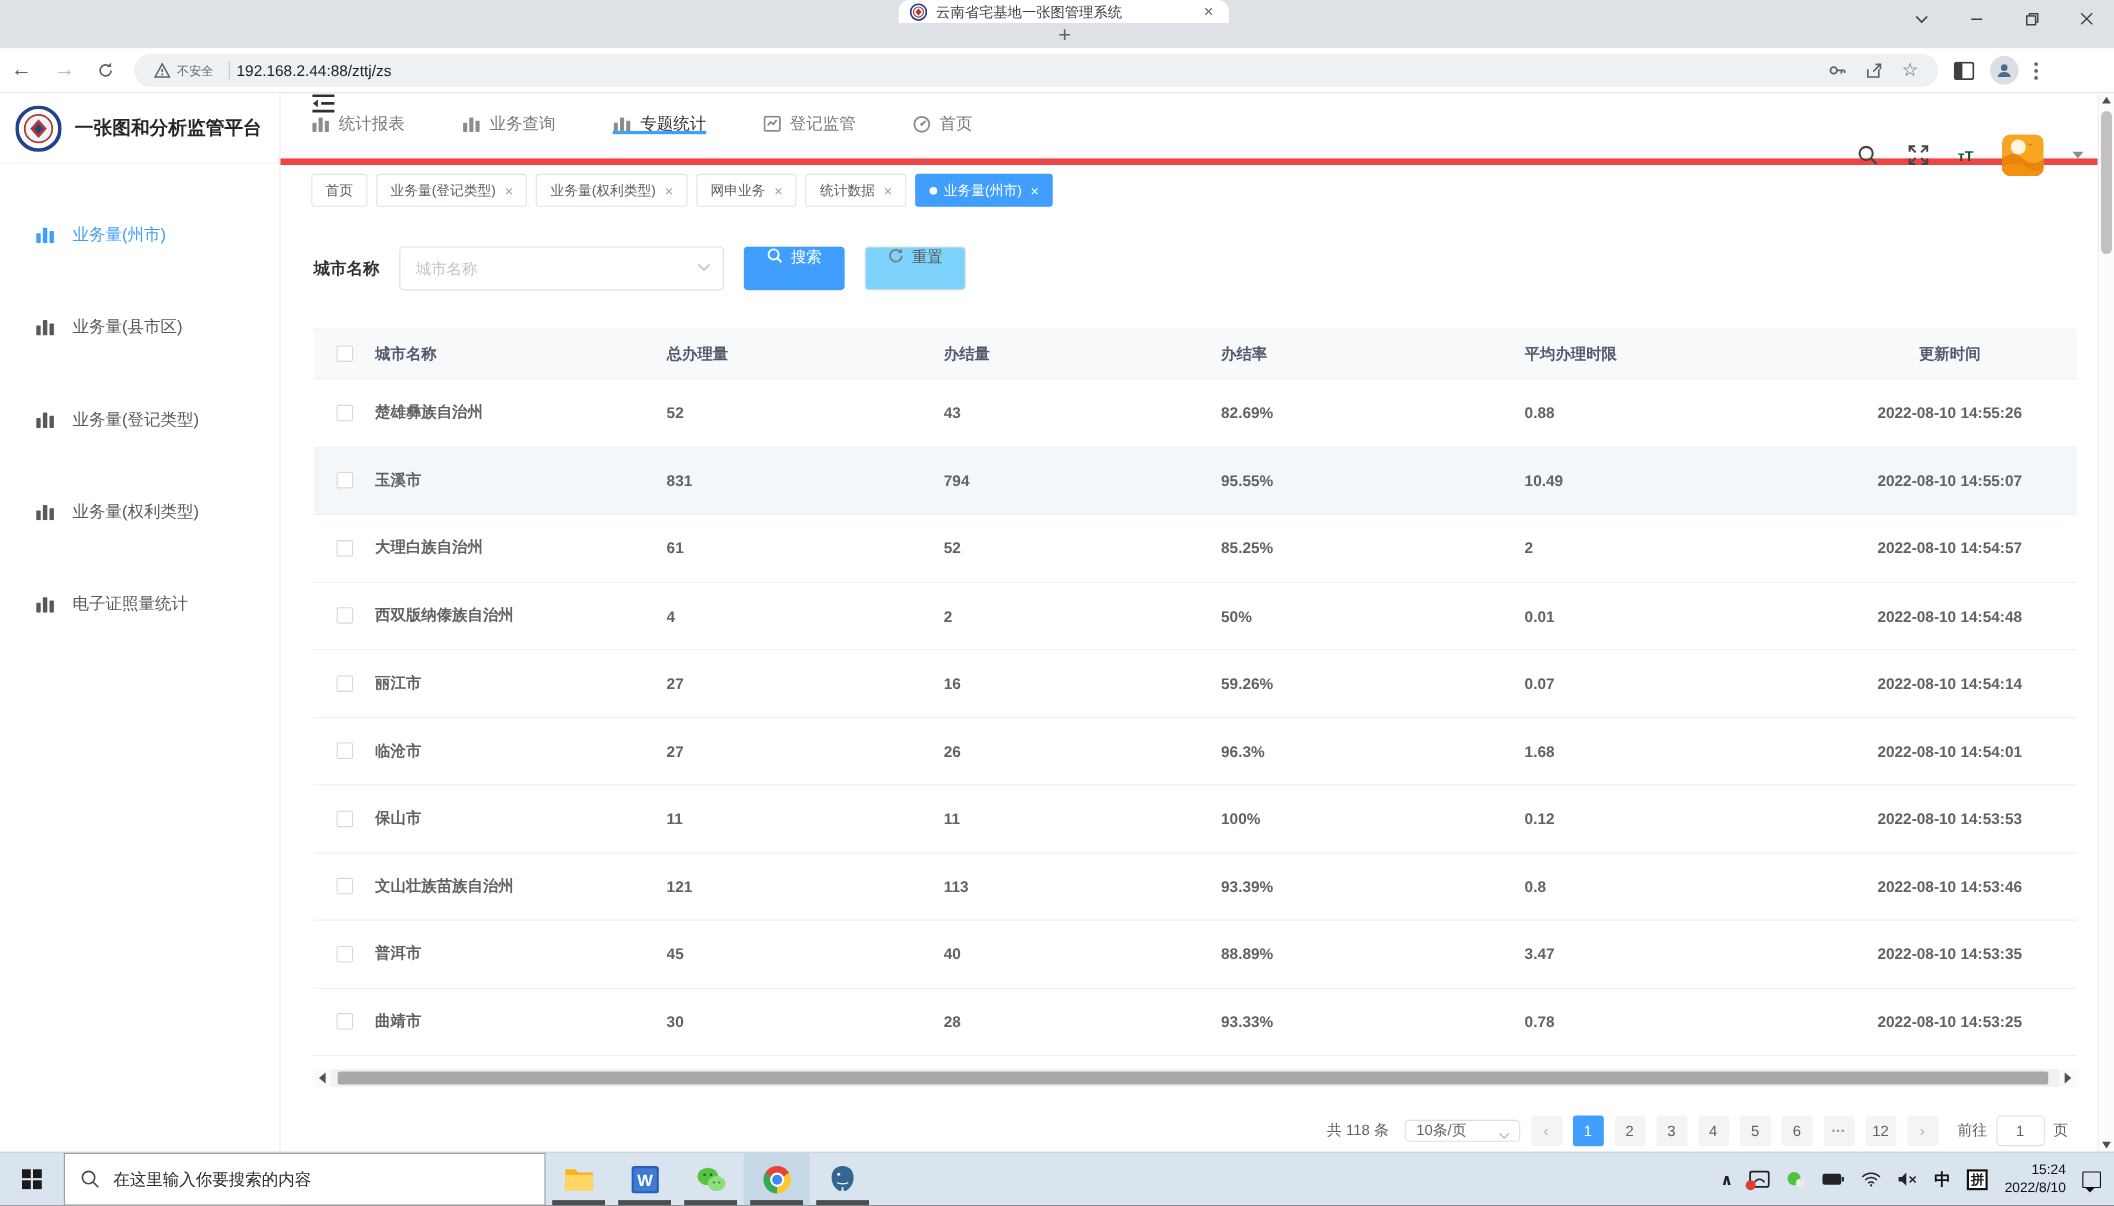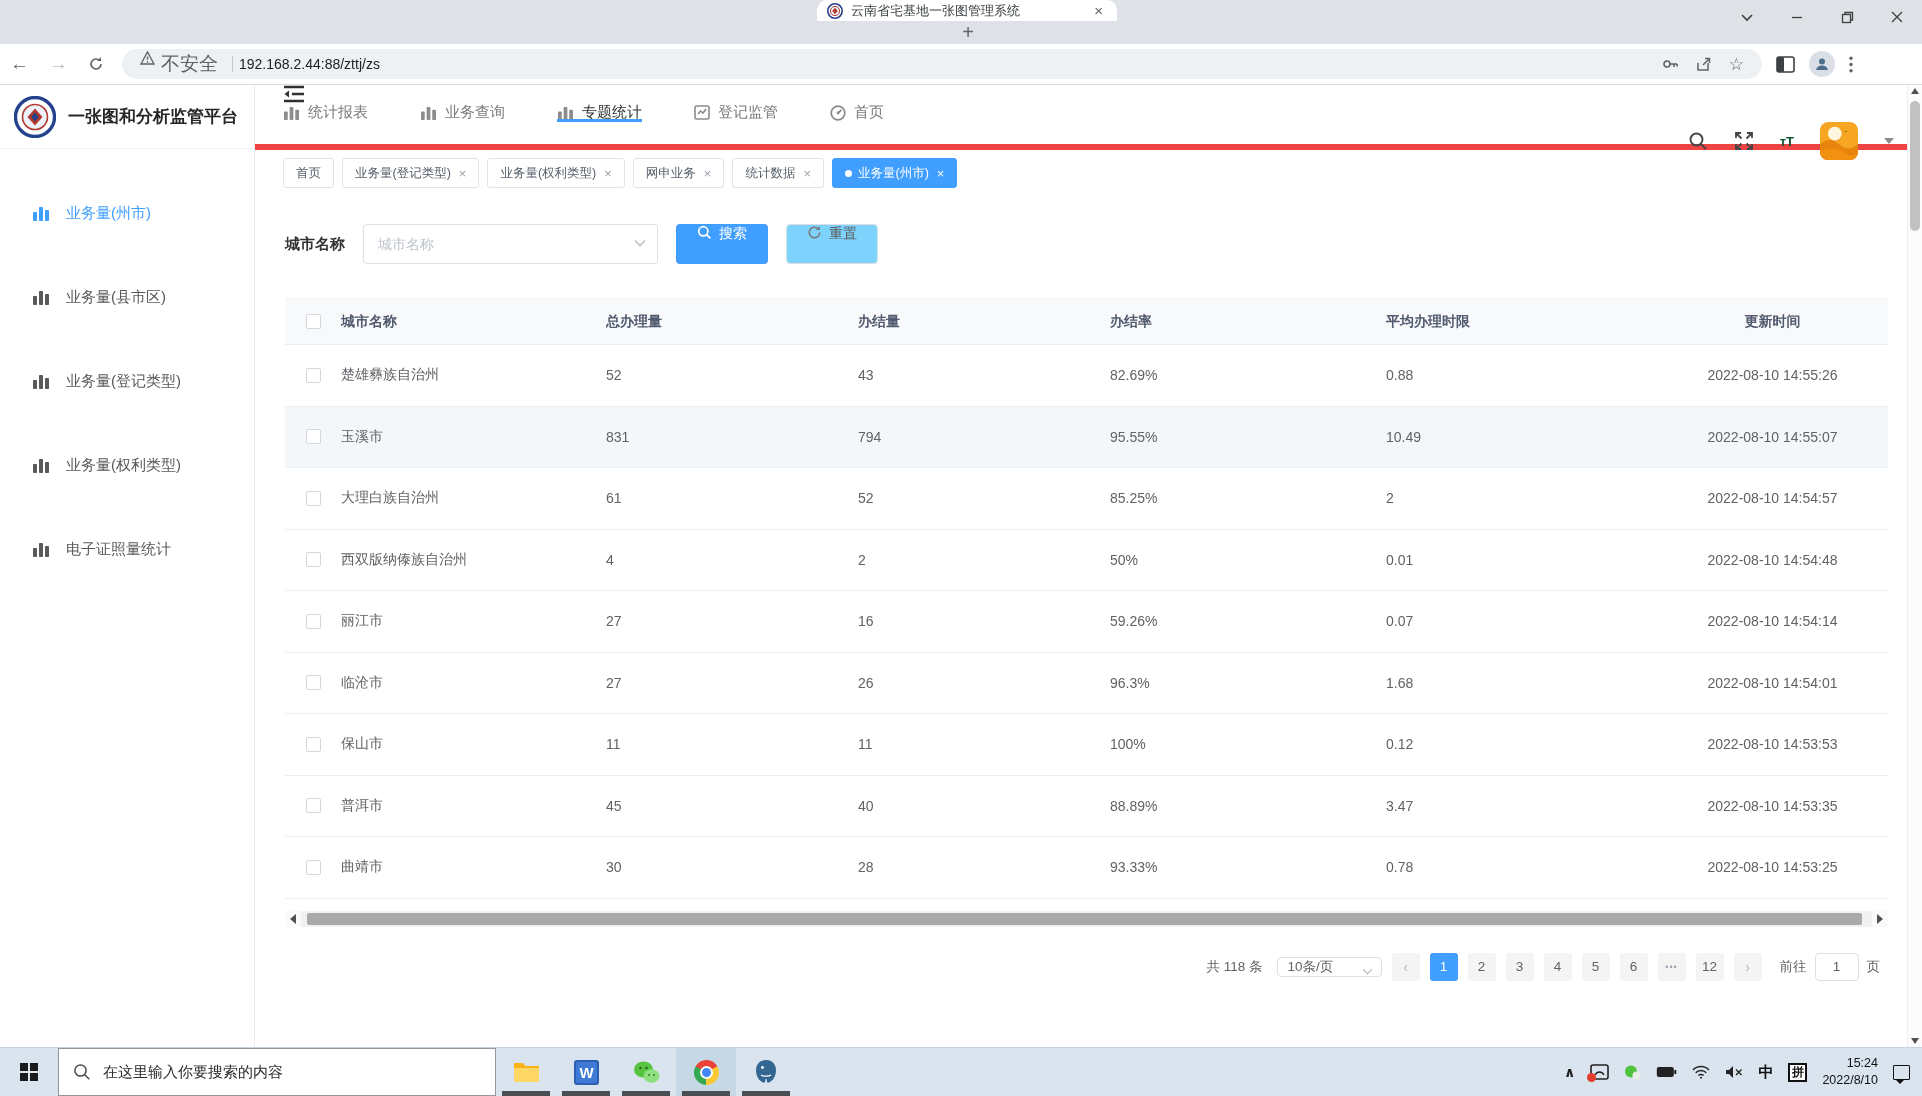--- a/index.html
+++ b/index.html
@@ -12,21 +12,21 @@
   .tab { display:flex; align-items:center; gap:8px; width:300px; height:36px; background:#fff; border-radius:10px 10px 0 0; margin-left:12px; padding:0 10px; }
   .tab-title { font-size:13px; color:#3c4043; white-space:nowrap; overflow:hidden; text-overflow:ellipsis; flex:1; }
   .tab-close { font-size:15px; color:#5f6368; padding:0 4px; cursor:pointer; }
   .newtab { font-size:20px; color:#5f6368; margin-left:14px; height:36px; display:flex; align-items:center; padding:0 8px; }
   .win-controls { position:absolute; right:0; top:0; height:34px; display:flex; align-items:center; }
   .win-btn { width:50px; height:34px; display:flex; align-items:center; justify-content:center; color:#3c4043; }
   .urlbar { position:absolute; top:44px; left:0; right:0; height:41px; background:#fff; display:flex; align-items:center; border-bottom:1px solid #dadce0; }
   .nav-arrow { font-size:19px; color:#5f6368; padding:0 10px; }
   .nav-arrow.disabled { color:#b8bcc1; }
   .omnibox { display:flex; align-items:center; height:30px; background:#eef1f3; border-radius:15px; margin-left:8px; flex:1; max-width:1640px; padding:0 10px; }
-  .omni-sec { display:flex; gap:6px; color:#5f6368; font-size:19px; padding:0 8px; }
+  .omni-sec { display:flex; align-items:center; gap:6px; color:#5f6368; font-size:11px; padding:0 8px; }
   .omni-div { width:1px; height:16px; background:#c4c7cb; margin:0 6px; }
   .omni-url { font-size:14px; color:#202124; flex:1; }
   .omni-icons { display:flex; align-items:center; gap:16px; padding-right:8px; }
   .browser-right { display:flex; align-items:center; gap:14px; padding:0 14px; }
   .chrome-avatar { width:26px; height:26px; border-radius:50%; background:#dadfe5; display:flex; align-items:center; justify-content:center; }
 
   
   .app { position:absolute; top:85px; left:0; right:0; bottom:0; display:flex; background:#fff; }
   .sidebar { width:255px; background:#fff; border-right:1px solid #ececec; flex-shrink:0; }
   .brand { display:flex; align-items:center; gap:12px; height:64px; padding:0 14px; border-bottom:1px solid #f2f2f2; }
@@ -63,21 +63,21 @@
   .select-box { position:relative; width:295px; height:40px; }
   .select-box input { width:100%; height:100%; border:1px solid #dcdfe6; border-radius:4px; padding:0 30px 0 14px; font-size:14px; color:#606266; font-family:inherit; outline:none; }
   .select-box input::placeholder { color:#bfc4cc; }
   .select-caret { position:absolute; right:12px; top:15px; }
   .btn { display:flex; align-items:flex-start; gap:7px; height:40px; padding:0 20px; border-radius:4px; font-size:14px; cursor:pointer; border:1px solid transparent; }
   .btn-primary { background:#409eff; color:#fff; }
   .btn-plain { background:#7dd3fc; color:#595959; border-color:#dcdfe6; }
 
   
   .table { margin-top:34px; border-top:1px solid #f0f2f5; }
-  .t-row { display:grid; grid-template-columns:56px 265px 252px 252px 276px 285px 1fr; align-items:center; border-bottom:1px solid #ebeef5; }
+  .t-row { display:grid; grid-template-columns:56px 265px 252px 252px 276px 285px 1fr; align-items:center; border-bottom:1px solid #ebeef5;font-weight:bold; }
   .t-head { height:46px; background:#f8f9fb; font-weight:bold; color:#515a6e; font-size:14px; }
   .t-body .t-row { height:61.5px; font-size:14px; color:#606266; }
   .t-body .t-row.hovered { background:#f4f7fa; }
   .t-cell { padding-right:10px; white-space:nowrap; overflow:hidden; }
   .t-cell.right { text-align:center; padding-right:14px; }
   .cb-wrap { display:flex; justify-content:center; }
   .checkbox { width:15px; height:15px; border:1px solid #d4d7dd; border-radius:2px; background:#fff; cursor:pointer; }
 
   
   .hscroll { margin-top:12px; height:16px; display:flex; align-items:center; background:#fafafa; }
@@ -505,20 +505,31 @@
               <div class="t-row">
     <div class="cb-wrap">
                   <span class="checkbox"></span>
                 </div>
   <div class="t-cell">保山市</div>
                 <div class="t-cell">11</div>
                 <div class="t-cell">11</div>
                 <div class="t-cell">100%</div>
                 <div class="t-cell">0.12</div>
                 <div class="t-cell right">2022-08-10 14:53:53</div>
+              </div>
+              <div class="t-row">
+    <div class="cb-wrap">
+                  <span class="checkbox"></span>
+                </div>
+  <div class="t-cell">文山壮族苗族自治州</div>
+                <div class="t-cell">121</div>
+                <div class="t-cell">113</div>
+                <div class="t-cell">93.39%</div>
+                <div class="t-cell">0.8</div>
+                <div class="t-cell right">2022-08-10 14:53:46</div>
               </div>
               <div class="t-row">
     <div class="cb-wrap">
                   <span class="checkbox"></span>
                 </div>
   <div class="t-cell">普洱市</div>
                 <div class="t-cell">45</div>
                 <div class="t-cell">40</div>
                 <div class="t-cell">88.89%</div>
                 <div class="t-cell">3.47</div>

